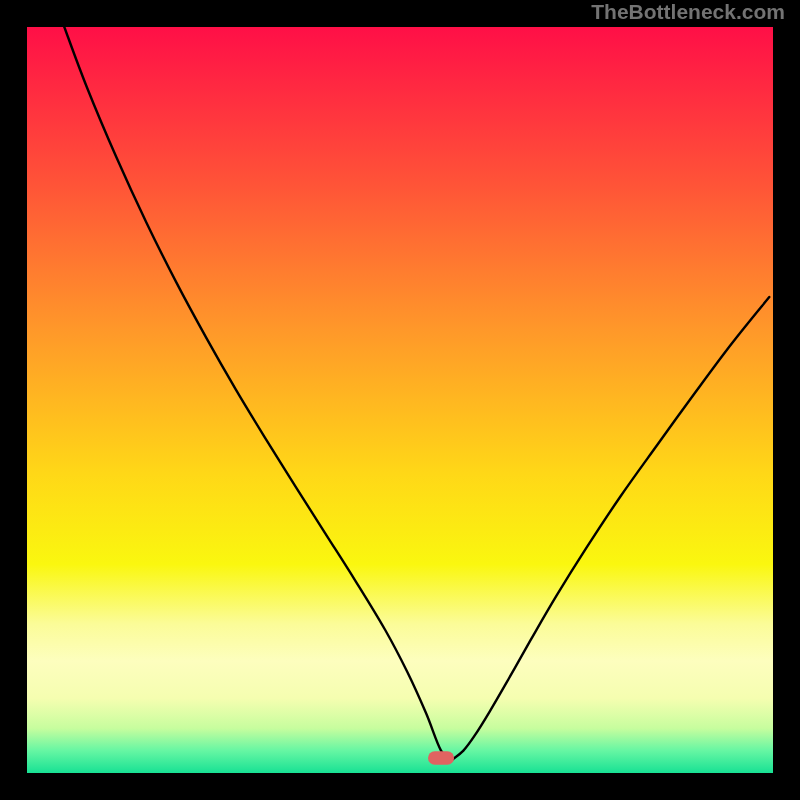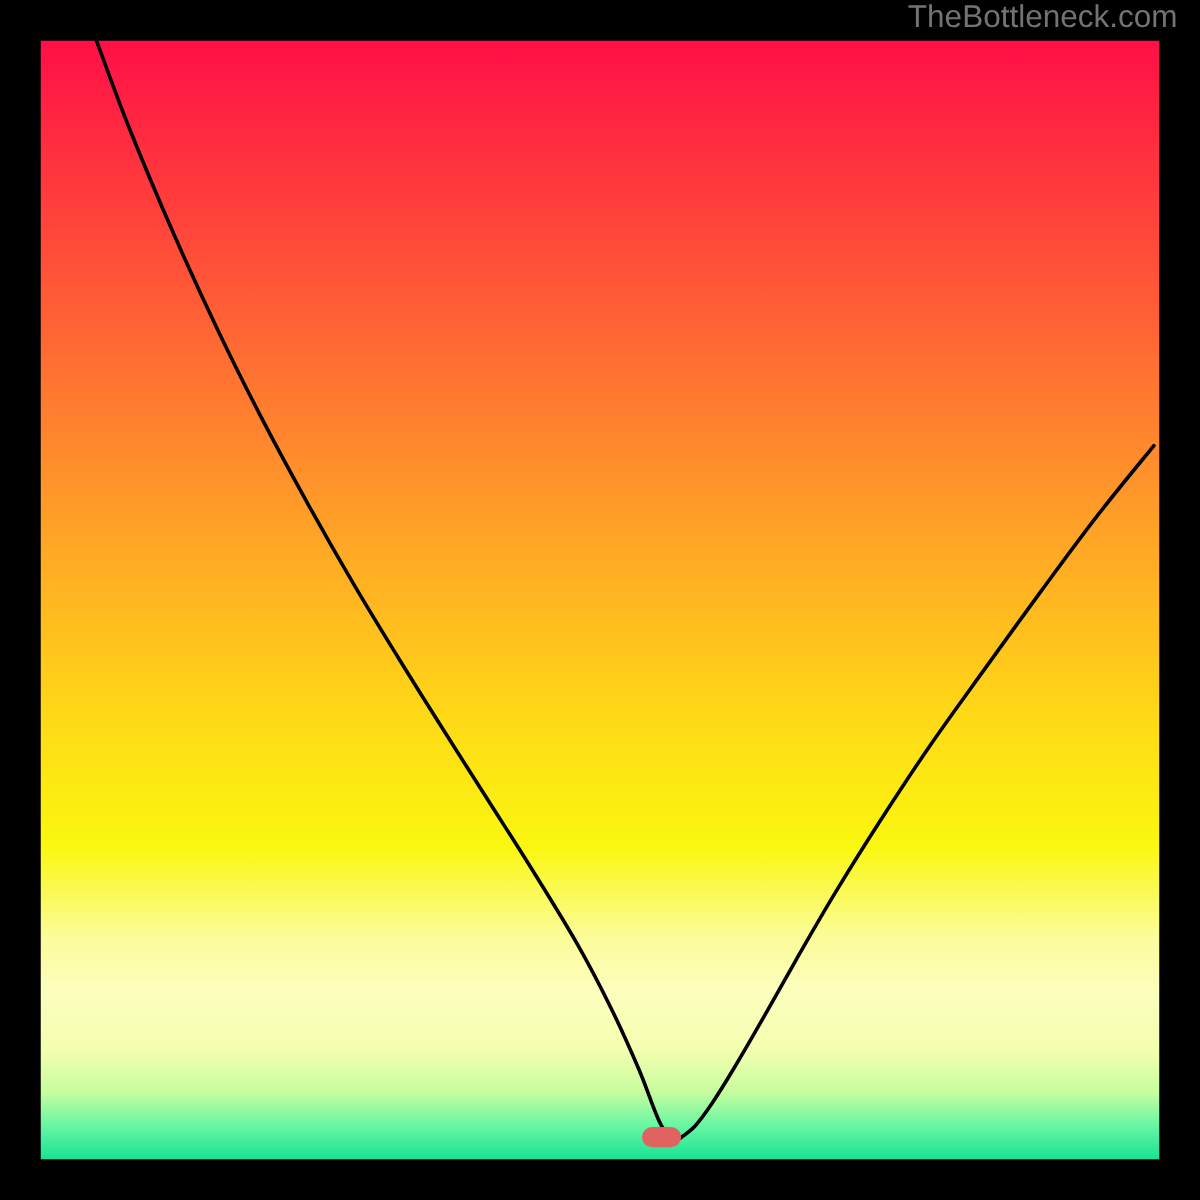--- a/index.html
+++ b/index.html
@@ -26,21 +26,21 @@
   .plot svg {
     display: block;
     width: 100%;
     height: 100%;
   }
   .watermark {
     position: absolute;
     top: 0;
     right: 15px;
     font-size: 21px;
-    font-weight: 400;
+    font-weight: 700;
     color: #737373;
     letter-spacing: 0;
   }
 </style>
 </head>
 <body>
 
 <div class="frame">
   <div class="plot">
     <svg viewBox="0 0 746 746" preserveAspectRatio="none">

